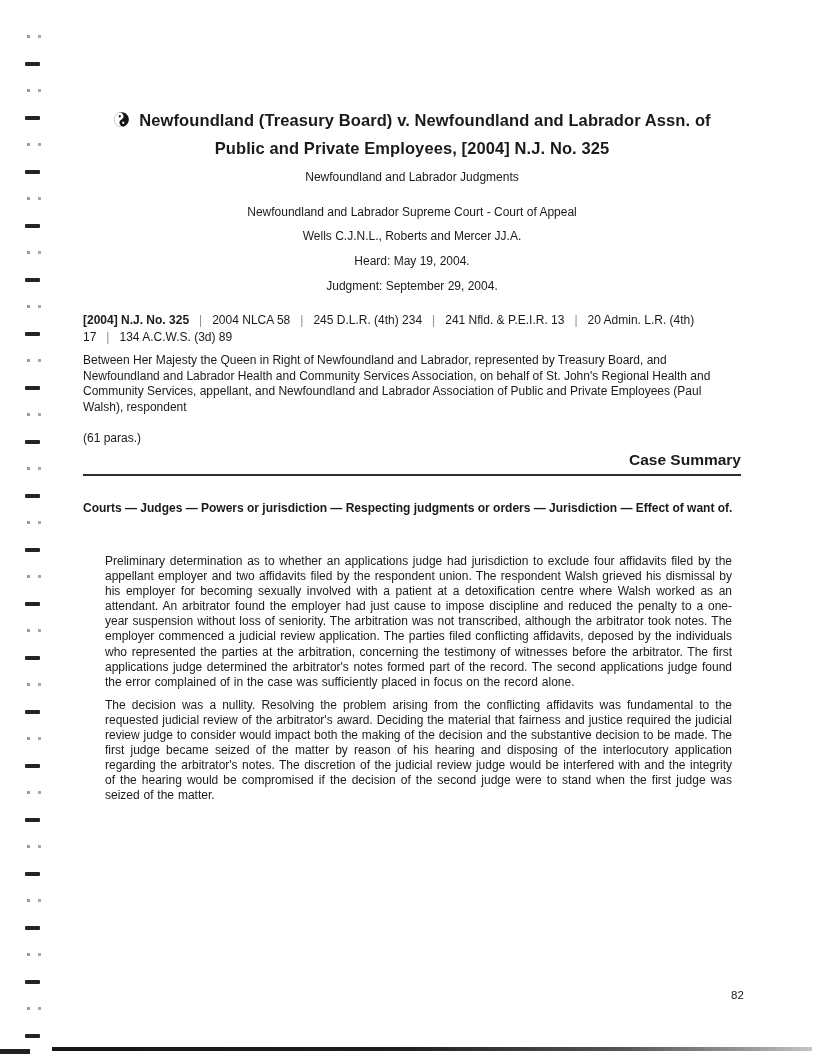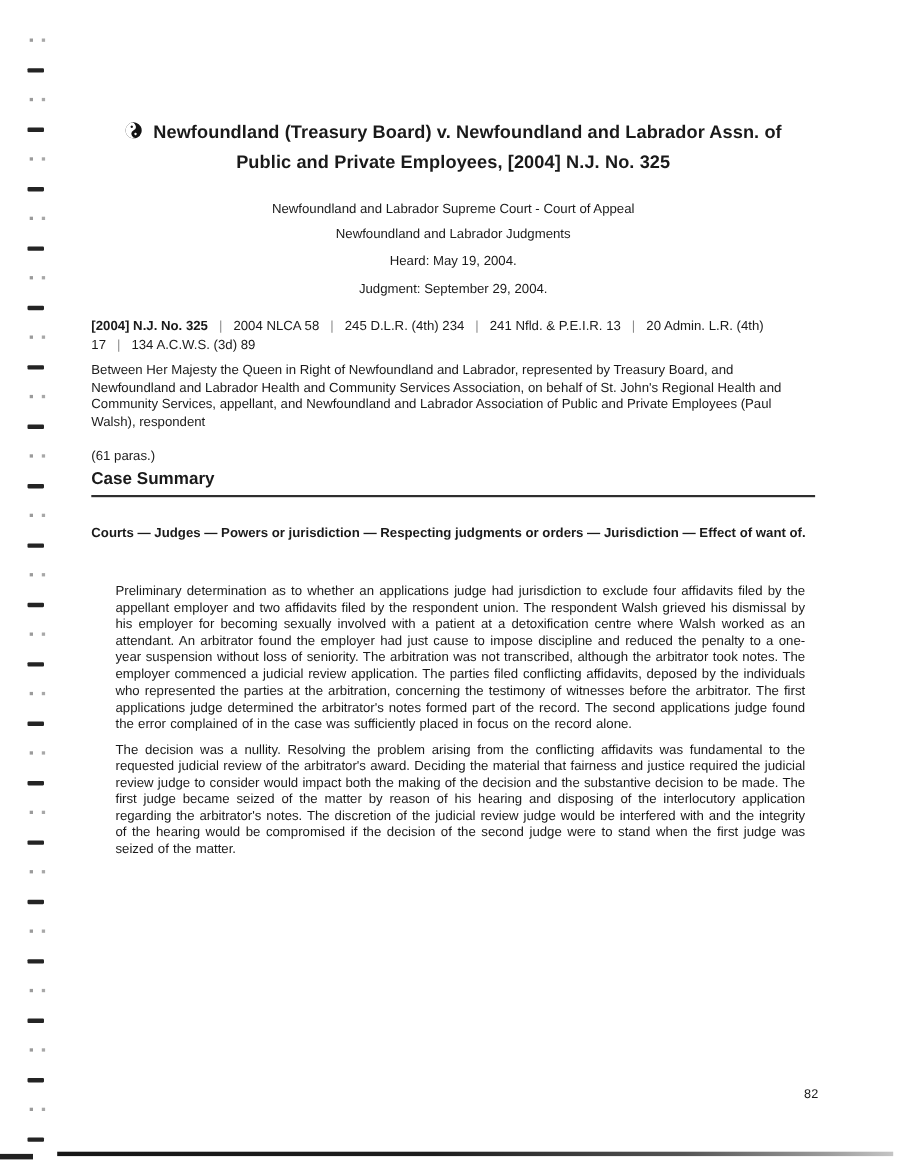--- a/index.html
+++ b/index.html
@@ -30,21 +30,21 @@
     margin:19px 0 0 0; font-size:12px; line-height:17px;
   }
   .cite-primary { font-weight:bold; }
   .sep { color:#8d8d8d; margin:0 10px; }
   .parties {
     margin:7px 0 0 0; font-size:12px; line-height:15.5px;
   }
   .paras-count { margin:16px 0 0 0; font-size:12px; }
   .section-heading {
     margin:6px 0 0 0; font-size:15.5px; font-weight:bold;
-    padding-bottom:5px; border-bottom:2.5px solid #2e2e2e;
+    padding-bottom:5px; border-bottom:2.5px solid #2e2e2e;text-align:right;
   }
   .catchwords {
     margin:23px 0 0 0; font-size:12px; font-weight:bold; line-height:18px;
   }
   .body-para {
     margin:0 9px 0 22px; font-size:12px; line-height:15.1px;
     text-align:justify; word-spacing:0.5px;
   }
   .p1 { margin-top:37px; }
   .held { margin-top:16px; }
@@ -117,22 +117,23 @@
 
     <h1 class="title"><span class="logo"><svg viewBox="0 0 20 20">
             <g transform="rotate(-28 10 10)">
               <circle cx="10" cy="10" r="8.6" fill="#141414"></circle>
               <path d="M10 1.4 a8.6 8.6 0 0 0 0 17.2 a4.3 4.3 0 0 1 0 -8.6 a4.3 4.3 0 0 0 0 -8.6 Z" fill="#ffffff"></path>
               <circle cx="10" cy="5.7" r="1.3" fill="#141414"></circle>
               <circle cx="10" cy="14.3" r="1.3" fill="#ffffff"></circle>
             </g>
           </svg></span><span>Newfoundland (Treasury Board) v. Newfoundland and Labrador Assn. of Public and Private Employees, [2004] N.J. No. 325</span></h1>
 
+    <div class="meta collection">Newfoundland and Labrador Judgments</div>
     <div class="meta court">Newfoundland and Labrador Supreme Court - Court of Appeal</div>
-    <div class="meta collection">Newfoundland and Labrador Judgments</div>
+    <div class="meta panel">Wells C.J.N.L., Roberts and Mercer JJ.A.</div>
     <div class="meta heard">Heard: May 19, 2004.</div>
     <div class="meta judgment">Judgment: September 29, 2004.</div>
 
     <p class="citations">
       <span class="cite-primary">[2004] N.J. No. 325</span><span class="sep">|</span><span class="cite">2004 NLCA 58</span><span class="sep">|</span><span class="cite">245 D.L.R. (4th) 234</span><span class="sep">|</span><span class="cite">241 Nfld. &amp; P.E.I.R. 13</span><span class="sep">|</span><span class="cite">20 Admin. L.R. (4th) 17</span><span class="sep">|</span><span class="cite">134 A.C.W.S. (3d) 89</span>
     </p>
 
     <p class="parties">Between Her Majesty the Queen in Right of Newfoundland and Labrador, represented by Treasury Board, and Newfoundland and Labrador Health and Community Services Association, on behalf of St. John's Regional Health and Community Services, appellant, and Newfoundland and Labrador Association of Public and Private Employees (Paul Walsh), respondent</p>
 
     <p class="paras-count">(61 paras.)</p>

